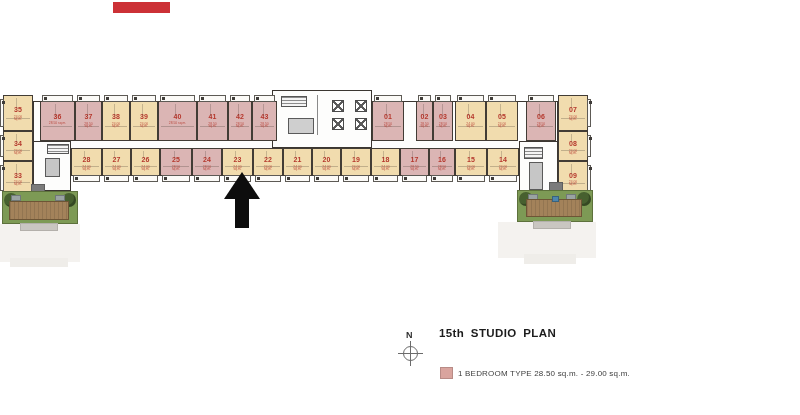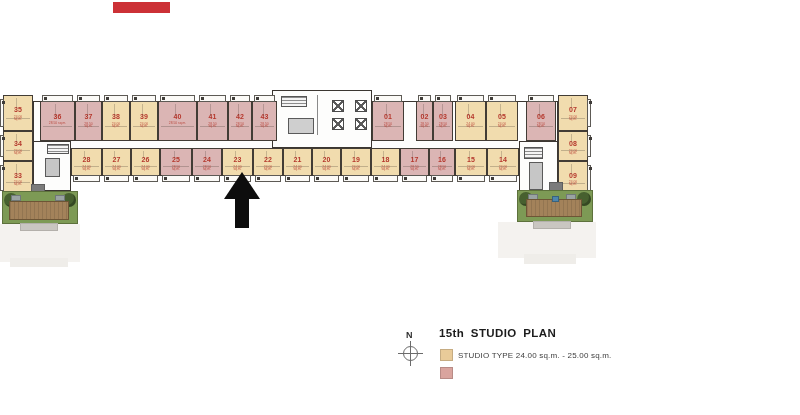--- a/index.html
+++ b/index.html
@@ -349,21 +349,18 @@
   <div class="abs arrow-head" style="left:224px;top:172px;"></div>
   <div class="abs arrow-stem" style="left:235px;top:198px;width:14px;height:30px;"></div>
 
   <div class="abs" style="left:401px;top:330px;width:22px;height:36px;">
     <div class="north-n abs" style="left:5px;top:0;">N</div>
     <div class="abs compass-line" style="left:9px;top:11px;width:1px;height:25px;"></div>
     <div class="abs compass-line" style="left:-3px;top:23px;width:25px;height:1px;"></div>
     <div class="abs compass-circle" style="left:2px;top:16px;"></div>
   </div>
   <div class="abs plan-title" style="left:439px;top:327px;">15th STUDIO PLAN</div>
-  <div class="abs legend-item" style="left:440px;top:349px;">
-    <span class="legend-swatch" style="background: rgb(233, 203, 153);"></span>
-    <span class="legend-label">STUDIO TYPE 24.00 sq.m. - 25.00 sq.m.</span>
-  </div>
   <div class="abs legend-item" style="left:440px;top:367px;">
     <span class="legend-swatch" style="background: rgb(217, 164, 158);"></span>
+    <span class="legend-label">1 BEDROOM TYPE 28.50 sq.m. - 29.00 sq.m.</span>
   </div>
 
 </div>
 
 </body></html>

